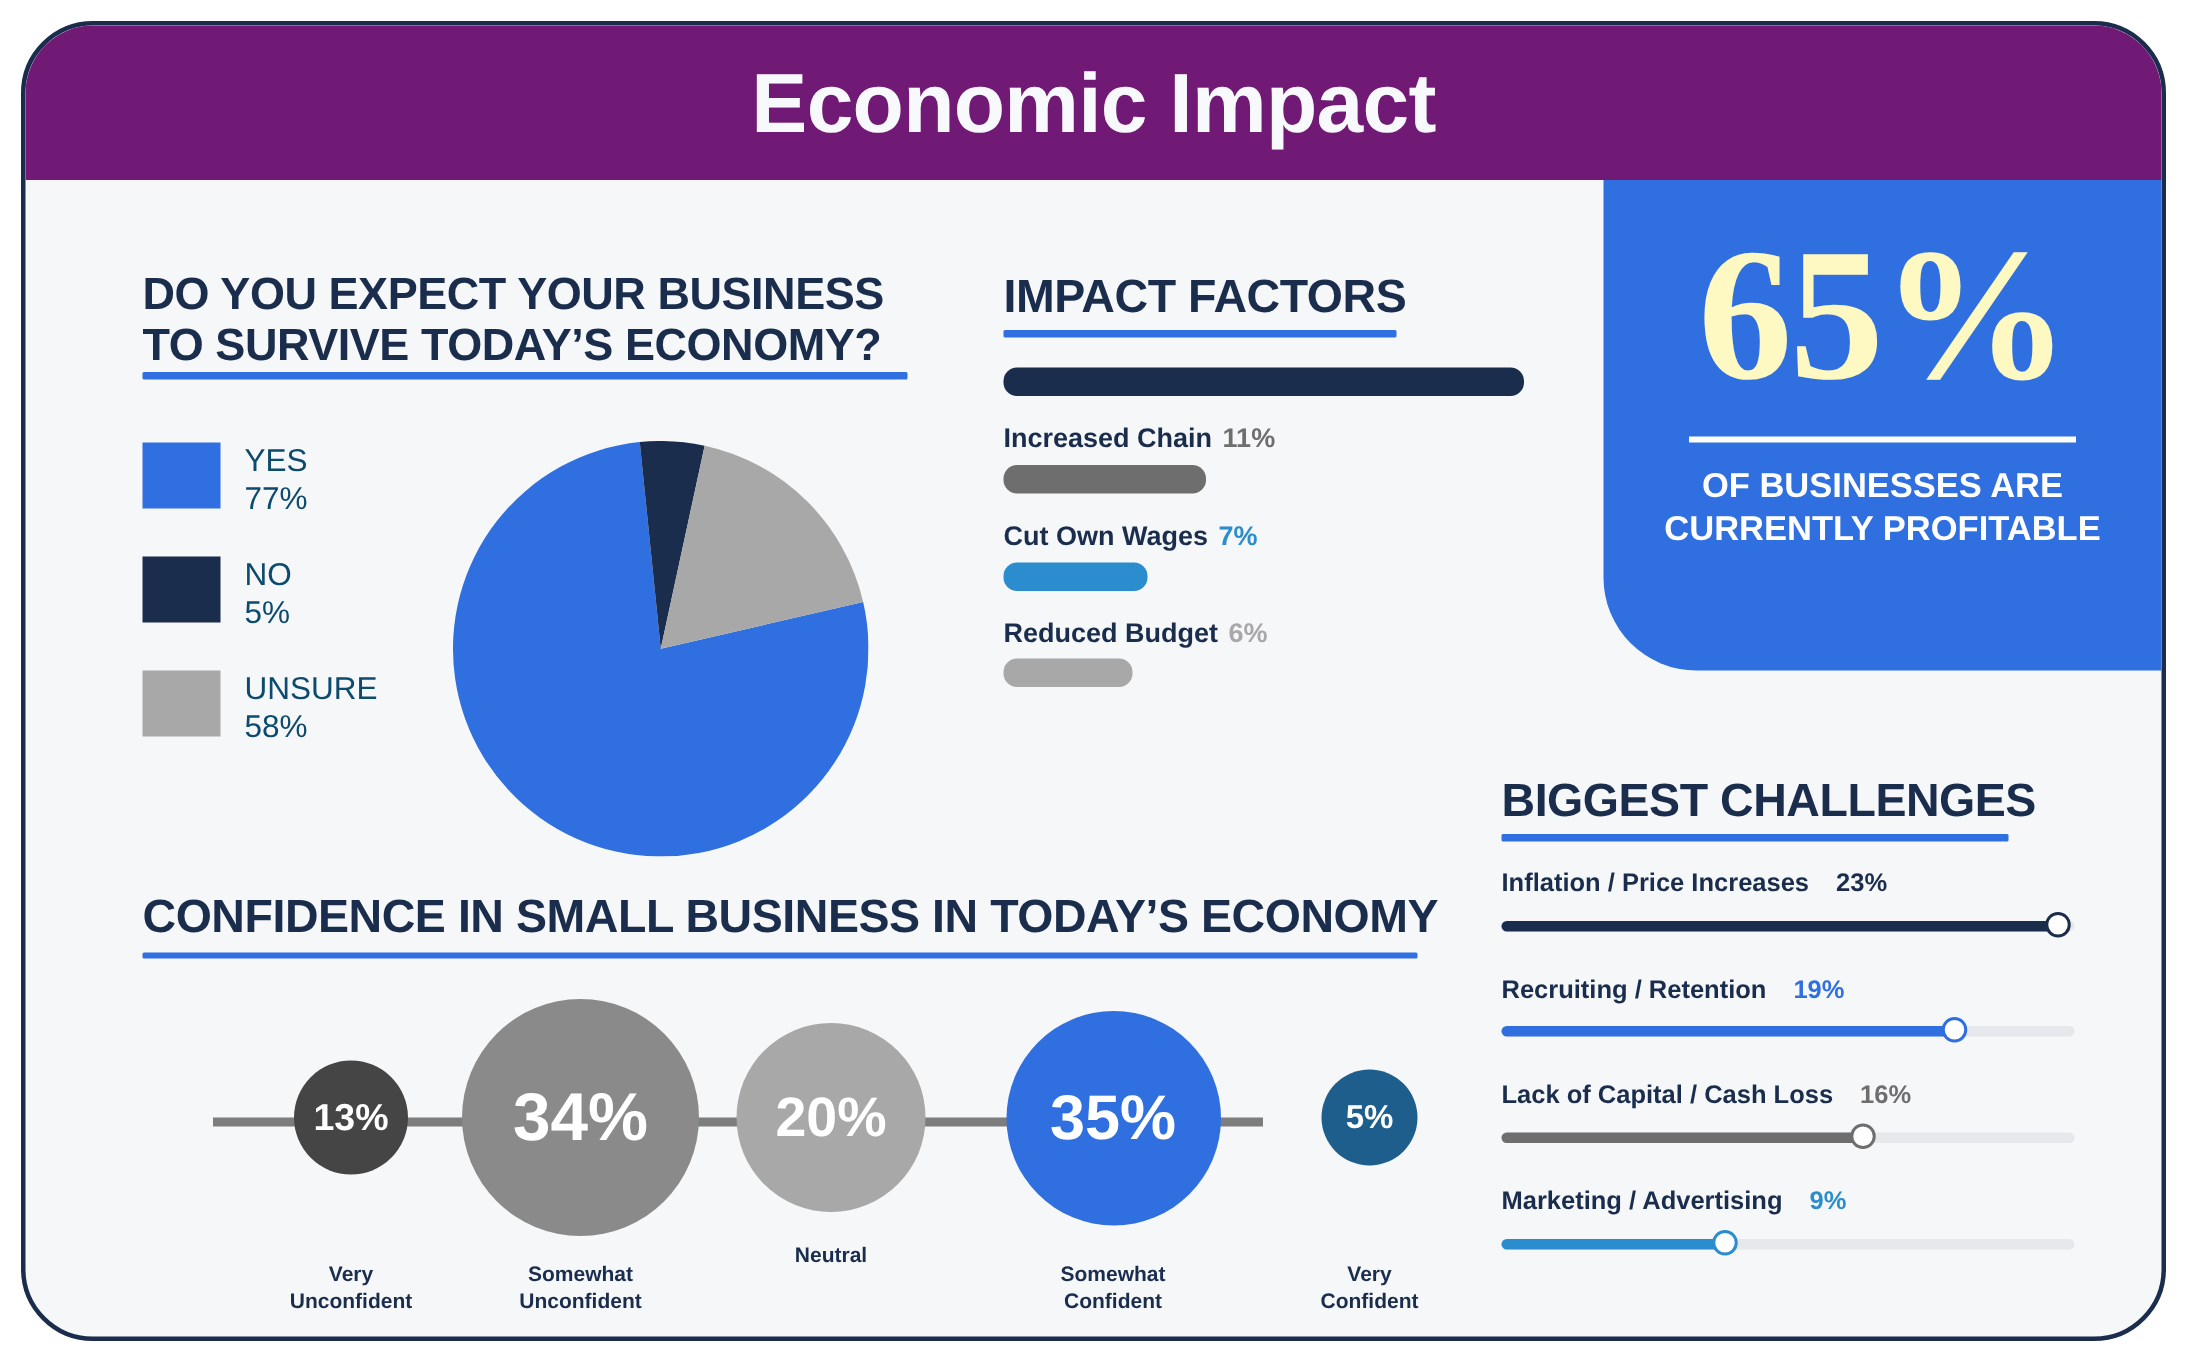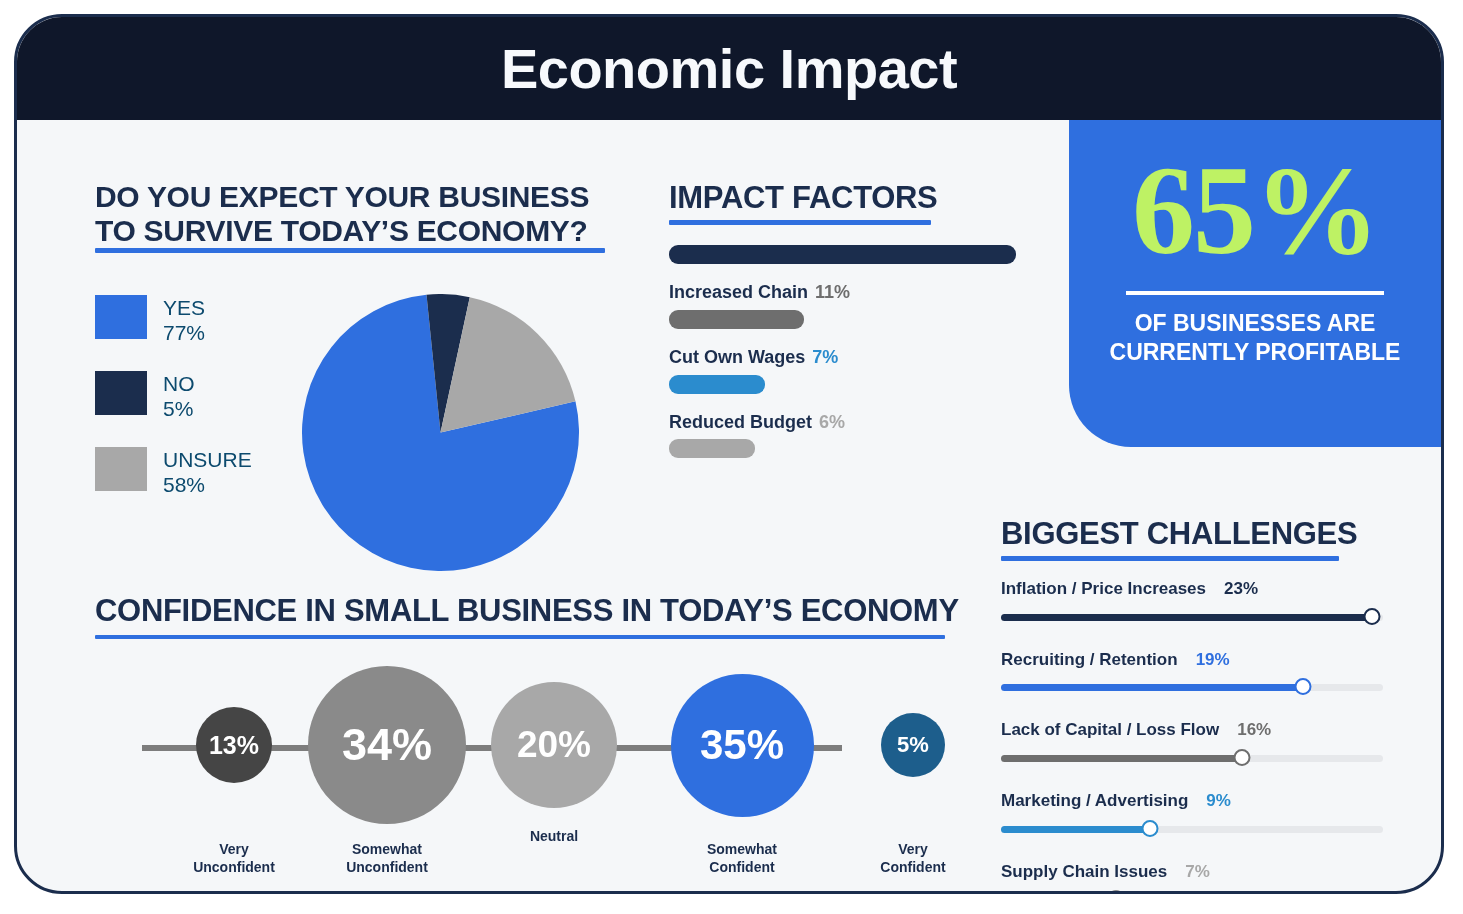--- a/index.html
+++ b/index.html
@@ -27,21 +27,21 @@
     background: #f5f7f9;
     overflow: hidden;
   }
 
   
   #header {
     position: absolute;
     left: 0; top: 0;
     width: 100%;
     height: 103px;
-    background: #0f172a;
+    background: #701a75;
     display: flex;
     align-items: center;
     justify-content: center;
   }
   #header-title {
     color: #f7f9fc;
     font-size: 56px;
     font-weight: bold;
     letter-spacing: -0.5px;
     line-height: 1;
@@ -145,21 +145,21 @@
     background: #2f6fdf;
     border-bottom-left-radius: 62px;
     display: flex;
     flex-direction: column;
     align-items: center;
     justify-content: flex-start;
     padding-top: 28px;
     box-sizing: border-box;
   }
   #profit-big {
-    color: #bef264;
+    color: #fef9c3;
     font-family: "Liberation Serif", serif;
     font-size: 126px;
     font-weight: bold;
     line-height: 1;
     letter-spacing: -2px;
   }
   #profit-rule {
     width: 258px;
     height: 4px;
     background: #ffffff;
@@ -371,39 +371,33 @@
       </div>
       <div class="chal-item">
         <div class="chal-label"><span>Recruiting / Retention</span><span class="val" style="color: rgb(47, 111, 223);">19%</span></div>
         <div class="slider">
           <div class="slider-track"></div>
           <div class="slider-fill" style="width: 79%; background: rgb(47, 111, 223);"></div>
           <div class="slider-knob" style="left: 79%; border-color: rgb(47, 111, 223);"></div>
         </div>
       </div>
       <div class="chal-item">
-        <div class="chal-label"><span>Lack of Capital / Loss Flow</span><span class="val" style="color: rgb(110, 110, 110);">16%</span></div>
+        <div class="chal-label"><span>Lack of Capital / Cash Loss</span><span class="val" style="color: rgb(110, 110, 110);">16%</span></div>
         <div class="slider">
           <div class="slider-track"></div>
           <div class="slider-fill" style="width: 63%; background: rgb(110, 110, 110);"></div>
           <div class="slider-knob" style="left: 63%; border-color: rgb(110, 110, 110);"></div>
         </div>
       </div>
       <div class="chal-item">
         <div class="chal-label"><span>Marketing / Advertising</span><span class="val" style="color: rgb(43, 140, 206);">9%</span></div>
         <div class="slider">
           <div class="slider-track"></div>
           <div class="slider-fill" style="width: 39%; background: rgb(43, 140, 206);"></div>
           <div class="slider-knob" style="left: 39%; border-color: rgb(43, 140, 206);"></div>
-        </div>
-      </div>
-      <div class="chal-item">
-        <div class="chal-label"><span>Supply Chain Issues</span><span class="val" style="color: rgb(168, 168, 168);">7%</span></div>
-        <div class="slider">
-          <div class="slider-knob" style="left: 30%; border-color: rgb(138, 138, 138);"></div>
         </div>
       </div>
     </div>
 
   <div id="conf-head" class="sec-head">Confidence in small business in today’s economy</div>
   <div id="conf-rule" class="sec-rule"></div>
   <div id="conf-line"></div>
   <div id="conf-chart">
       <div class="conf-node" style="left: 101px; top: 50px; width: 76px;">
         <div class="conf-circle" style="width: 76px; height: 76px; background: rgb(69, 69, 69); font-size: 25px;">

